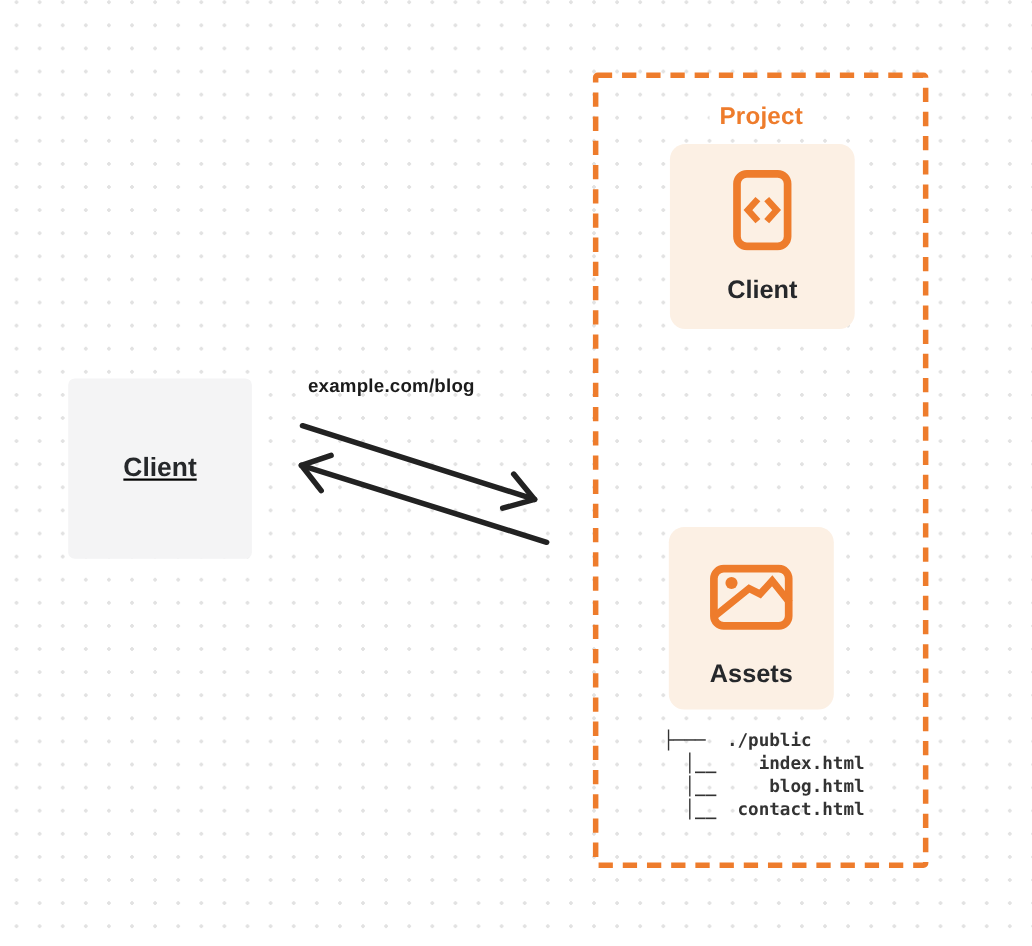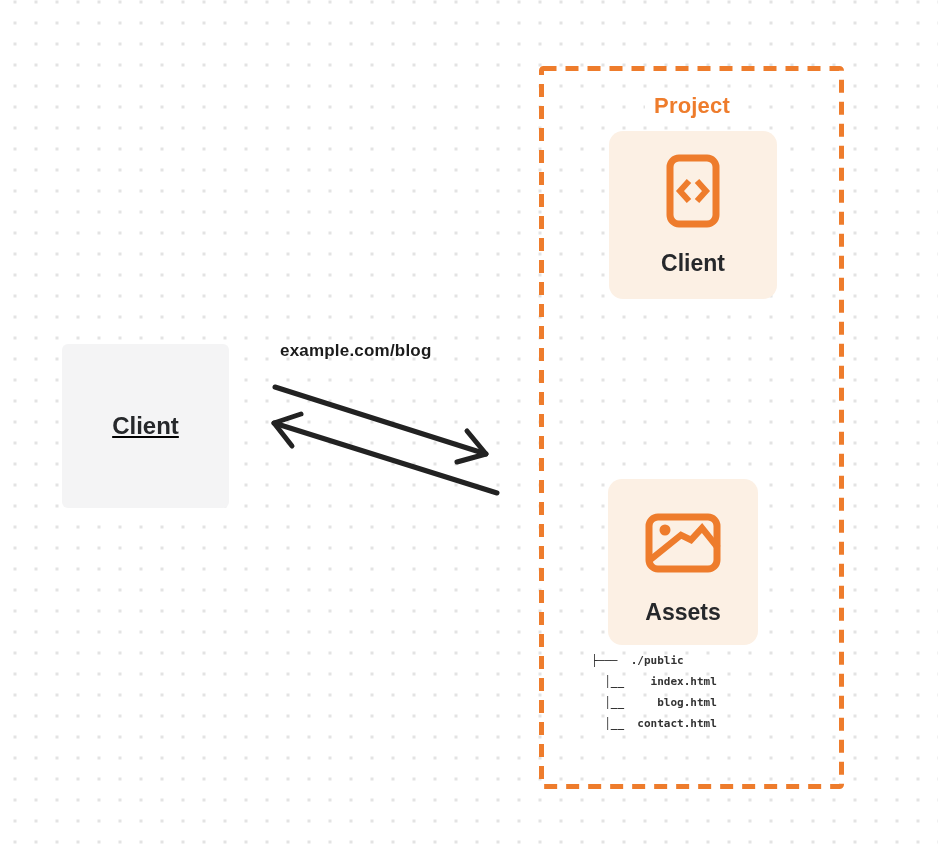--- a/index.html
+++ b/index.html
@@ -77,23 +77,23 @@
     font-size:23px;font-weight:700;
   }
   .card.worker{left:609px;top:131px;width:168px;height:168px;padding-top:23px;box-sizing:border-box;}
   .card.worker .node-label{margin-top:22px;}
   .card.assets{left:608px;top:479px;width:150px;height:166px;padding-top:34px;box-sizing:border-box;}
   .card.assets .node-label{margin-top:26px;}
   .icon-stroke{fill:none;stroke:var(--accent);}
   .icon-fill{fill:var(--accent);stroke:none;}
   .file-tree{
     position:absolute;left:591px;top:650px;
-    margin:0;
+    margin:12px;
     font-family:"DejaVu Sans Mono","Liberation Mono",monospace;
-    font-size:11px;line-height:21px;font-weight:700;
+    font-size:16px;line-height:21px;font-weight:700;
     color:var(--tree-text);
     white-space:pre;
   }
 </style>
 </head>
 <body>
 
 <div class="canvas">
 
   <svg class="overlay" viewBox="0 0 938 860" xmlns="http://www.w3.org/2000/svg">

